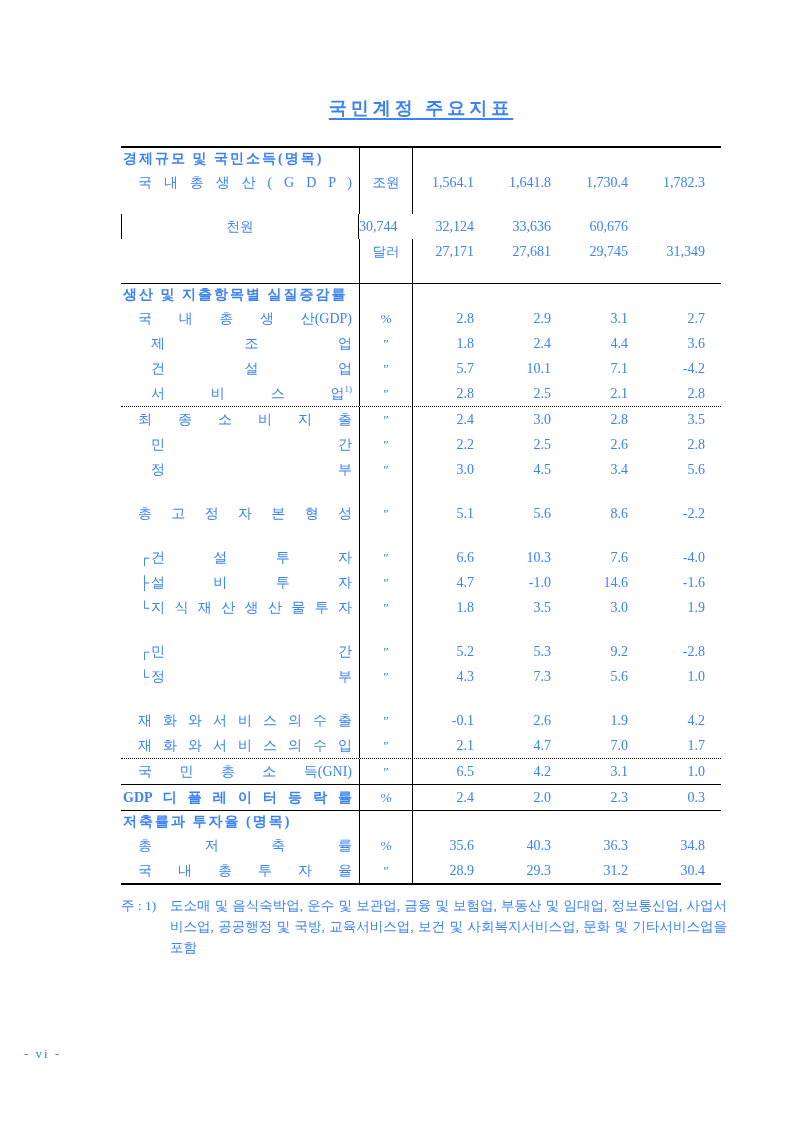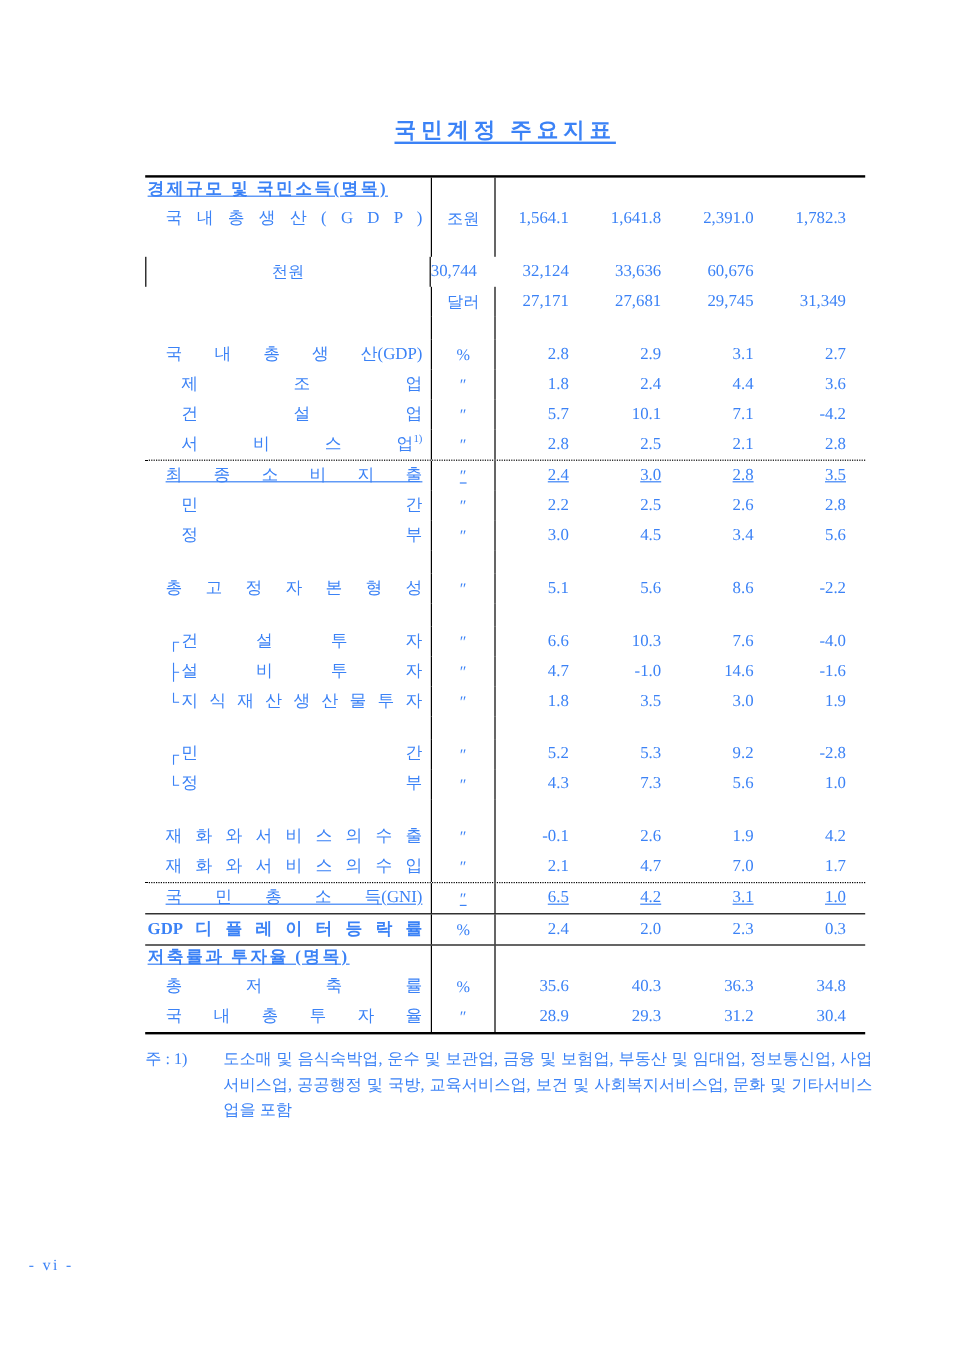--- a/index.html
+++ b/index.html
@@ -9,41 +9,41 @@
     padding:96px 97px 0 97px; overflow:hidden;margin-left:24px;
   }
   .title {
     margin:0 0 26px 0; text-align:center; font-size:18px; font-weight:bold;
     letter-spacing:4px; text-decoration:underline; text-decoration-thickness:2px;
     text-underline-offset:4px;
   }
   .table { width:600px; border-top:2px solid #000; border-bottom:2px solid #000; font-size:14px; }
   .row { display:grid; grid-template-columns:238px 54px 77px 77px 77px 77px; height:25px; }
   .row.gap { height:19px; }
-  .row.section { height:22px;text-decoration:underline; }
+  .row.section { height:22px; }
   .row.header-row { height:25px; border-bottom:1px solid #000; }
   .sep-solid { border-top:1px solid #000; }
-  .sep-dotted { border-top:1px dotted #000;text-decoration:underline; }
+  .sep-dotted { border-top:1px dotted #000; }
   .c { box-sizing:border-box; line-height:25px; white-space:nowrap; overflow:visible; }
   .row.section .c { line-height:22px; }
   .row.gap .c { line-height:19px; }
   .cell-label { position:relative; padding-right:7px; }
   .indent-0 .cell-label { padding-left:2px; }
   .indent-1 .cell-label { padding-left:17px; }
   .indent-2 .cell-label { padding-left:30px; }
   .row.data .cell-label { text-align:justify; text-align-last:justify; }
   .row.section .cell-label { font-weight:bold; letter-spacing:2px; padding-left:2px; }
   .row.bold .cell-label { font-weight:bold; }
   .bracket { position:absolute; left:19px; font-size:13px; }
   .cell-unit { border-left:1px solid #000; border-right:1px solid #000; text-align:center; font-size:13.5px; }
   .header-row .cell-unit { font-size:14px; }
   .cell-val { text-align:right; padding-right:16px; }
   .header-row .cell-val { padding-right:29px; }
   sup { font-size:9px; line-height:0; }
-  .footnote { display:flex; width:606px; margin-top:11px; font-size:13.5px; line-height:1.55;gap:16px; }
+  .footnote { display:flex; width:606px; margin-top:11px; font-size:13.5px; line-height:1.55; }
   .fn-marker { width:49px; flex:none; }
   .fn-text { flex:1; text-align:justify; }
   .pageno { position:absolute; left:0; right:0; top:1046px; font-size:13px; letter-spacing:2px; }
 </style>
 </head>
 <body>
 
 <div class="page">
 
   <h1 class="title">국민계정 주요지표</h1>
@@ -56,21 +56,21 @@
     <div class="c cell-val"></div>
     <div class="c cell-val"></div>
     <div class="c cell-val"></div>
     <div class="c cell-val"></div>
   </div>
         <div class="row data indent-1">
     <div class="c cell-label"><span class="bracket"></span><span class="label-text">국 내 총 생 산 ( G D P )</span><sup class="label-sup"></sup></div>
     <div class="c cell-unit">조원</div>
     <div class="c cell-val">1,564.1</div>
     <div class="c cell-val">1,641.8</div>
-    <div class="c cell-val">2,391.0</div>
+    <div class="c cell-val">1,730.4</div>
     <div class="c cell-val">1,782.3</div>
   </div>
         <div class="row gap indent-0">
     <div class="c cell-label"><span class="bracket"></span><span class="label-text"></span><sup class="label-sup"></sup></div>
     <div class="c cell-unit"></div>
     <div class="c cell-val"></div>
     <div class="c cell-val"></div>
     <div class="c cell-val"></div>
     <div class="c cell-val"></div>
   </div>
@@ -84,20 +84,28 @@
         <div class="row data indent-1">
     <div class="c cell-label"><span class="bracket"></span><span class="label-text"></span><sup class="label-sup"></sup></div>
     <div class="c cell-unit">달러</div>
     <div class="c cell-val">27,171</div>
     <div class="c cell-val">27,681</div>
     <div class="c cell-val">29,745</div>
     <div class="c cell-val">31,349</div>
   </div>
         <div class="row gap indent-0">
     <div class="c cell-label"><span class="bracket"></span><span class="label-text"></span><sup class="label-sup"></sup></div>
+    <div class="c cell-unit"></div>
+    <div class="c cell-val"></div>
+    <div class="c cell-val"></div>
+    <div class="c cell-val"></div>
+    <div class="c cell-val"></div>
+  </div>
+        <div class="row section indent-0 sep-solid">
+    <div class="c cell-label"><span class="bracket"></span><span class="label-text">생산 및 지출항목별 실질증감률</span><sup class="label-sup"></sup></div>
     <div class="c cell-unit"></div>
     <div class="c cell-val"></div>
     <div class="c cell-val"></div>
     <div class="c cell-val"></div>
     <div class="c cell-val"></div>
   </div>
         <div class="row data indent-1">
     <div class="c cell-label"><span class="bracket"></span><span class="label-text">국 내 총 생 산(GDP)</span><sup class="label-sup"></sup></div>
     <div class="c cell-unit">%</div>
     <div class="c cell-val">2.8</div>

